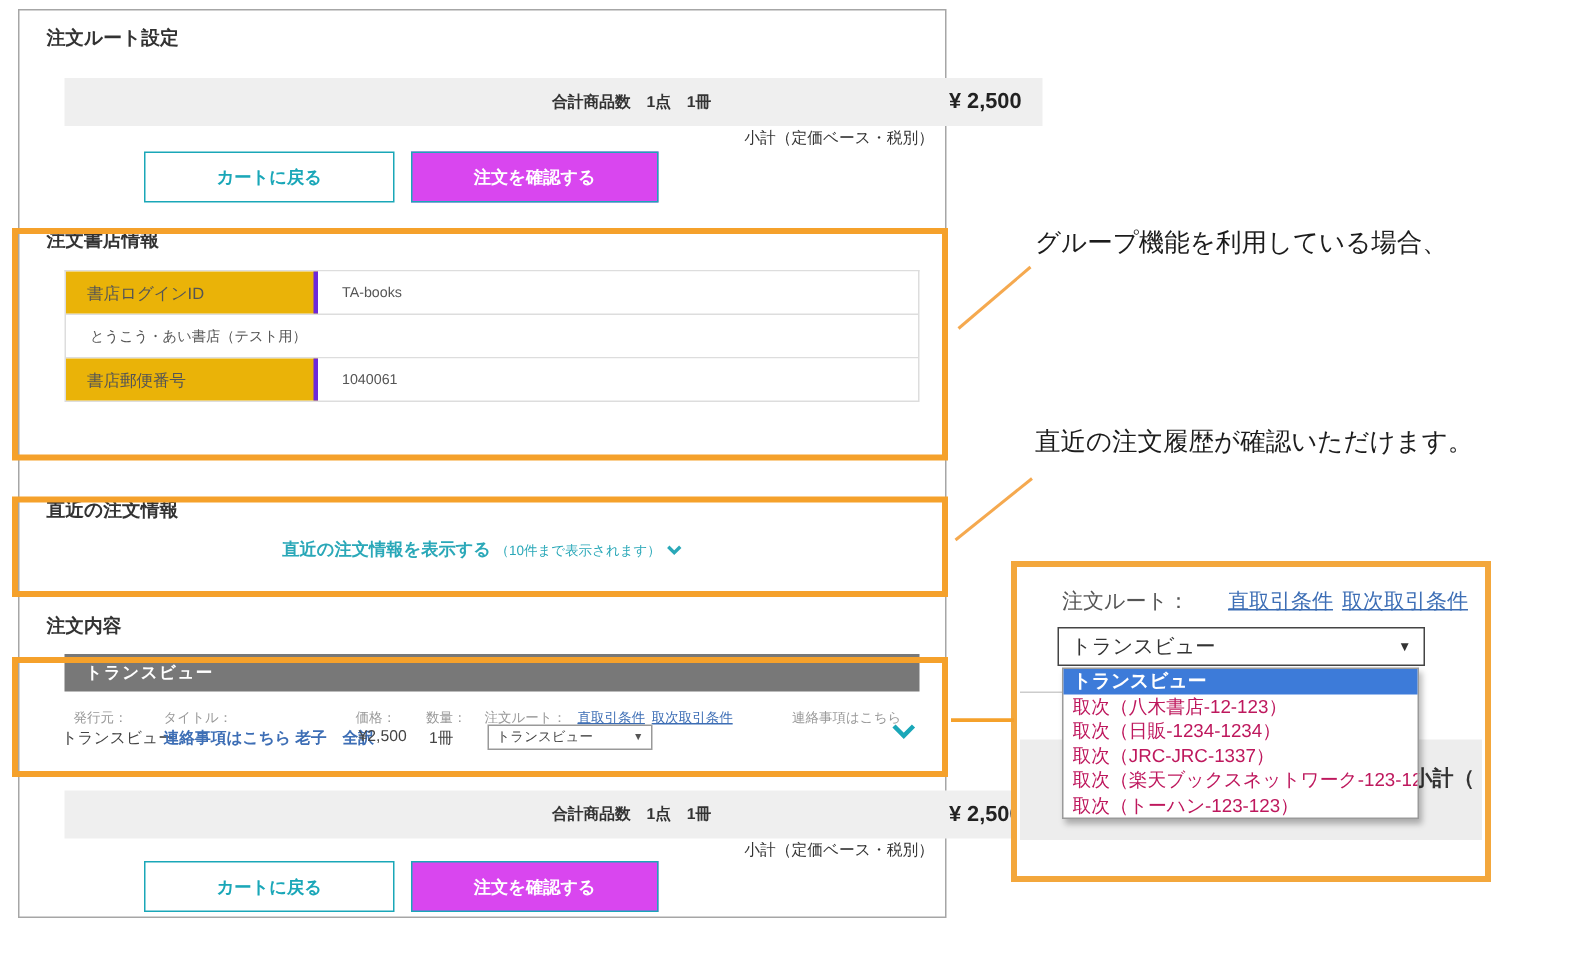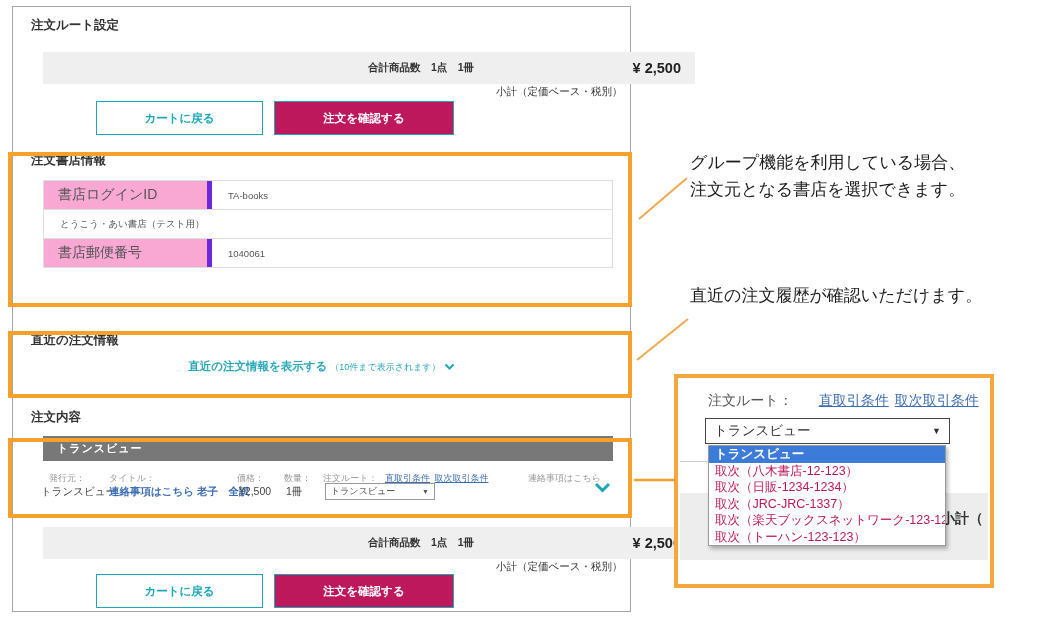--- a/index.html
+++ b/index.html
@@ -14,26 +14,26 @@
 
   .summary-bar { position:absolute; left:30px; width:652px; height:32px; background:#efefef;
                  display:flex; align-items:center; justify-content:flex-end; padding-right:14px; }
   .sum-items  { font-size:10.5px; font-weight:bold; color:#333; }
   .sum-sublabel { font-size:10.5px; color:#333; margin-left:22px;margin-top:48px; }
   .sum-price  { font-size:14.5px; font-weight:bold; color:#222; margin-left:10px; }
 
   .btn { position:absolute; height:34px; display:flex; align-items:center; justify-content:center;
          font-size:11.5px; font-weight:bold; cursor:pointer; }
   .btn-back    { left:83px;  width:167px; background:#fff; border:1px solid #1aa7b8; color:#1aa7b8; }
-  .btn-confirm { left:261px; width:180px; background:#be185d; border:1px solid #1aa7b8; color:#fff; }
+  .btn-confirm { left:261px; width:165px; background:#d946ef; border:1px solid #1aa7b8; color:#fff; }
 
   .info-table { position:absolute; left:30px; width:570px; border:1px solid #ddd; border-bottom:none; }
   .info-row { display:flex; height:29px; border-bottom:1px solid #ddd; background:#fff; }
-  .info-label { width:168px; background:#f9a8d4; border-right:5px solid #6d28d9;
-                display:flex; align-items:center; padding-left:14px; font-size:14px; color:#555; }
+  .info-label { width:168px; background:#eab308; border-right:3px solid #6d28d9;
+                display:flex; align-items:center; padding-left:14px; font-size:11px; color:#555; }
   .info-value { flex:1; display:flex; align-items:center; padding-left:16px; font-size:9.5px; color:#555; }
 
   .recent-link-wrap { position:absolute; left:0; width:100%; text-align:center; font-size:0; }
   .recent-link { font-size:11.5px; font-weight:bold; color:#2aa8b8; cursor:pointer; text-decoration:none; }
   .recent-note { font-size:9px; color:#2aa8b8; font-weight:normal; margin-left:3px; }
 
   .group-bar { position:absolute; left:30px; width:570px; height:25px; background:#787878;
                display:flex; align-items:center; padding-left:14px;
                color:#fff; font-size:11px; font-weight:bold; letter-spacing:1px; }
 
@@ -176,21 +176,20 @@
     <span>注文を確認する</span>
   </div>
 </div>
 
 <div class="obox obox1"></div>
 <div class="obox obox2"></div>
 <div class="obox obox3"></div>
 
 <div class="note note1">
   <div>グループ機能を利用している場合、</div>
-  <div>注文元となる書店を選択できます。</div>
 </div>
 <div class="note note2">
   <div>直近の注文履歴が確認いただけます。</div>
 </div>
 
 <div class="abs popup">
   <div class="popup-hairline"></div>
   <div class="popup-bg-bar">
     <span class="popup-bg-text">小計（</span>
   </div>

